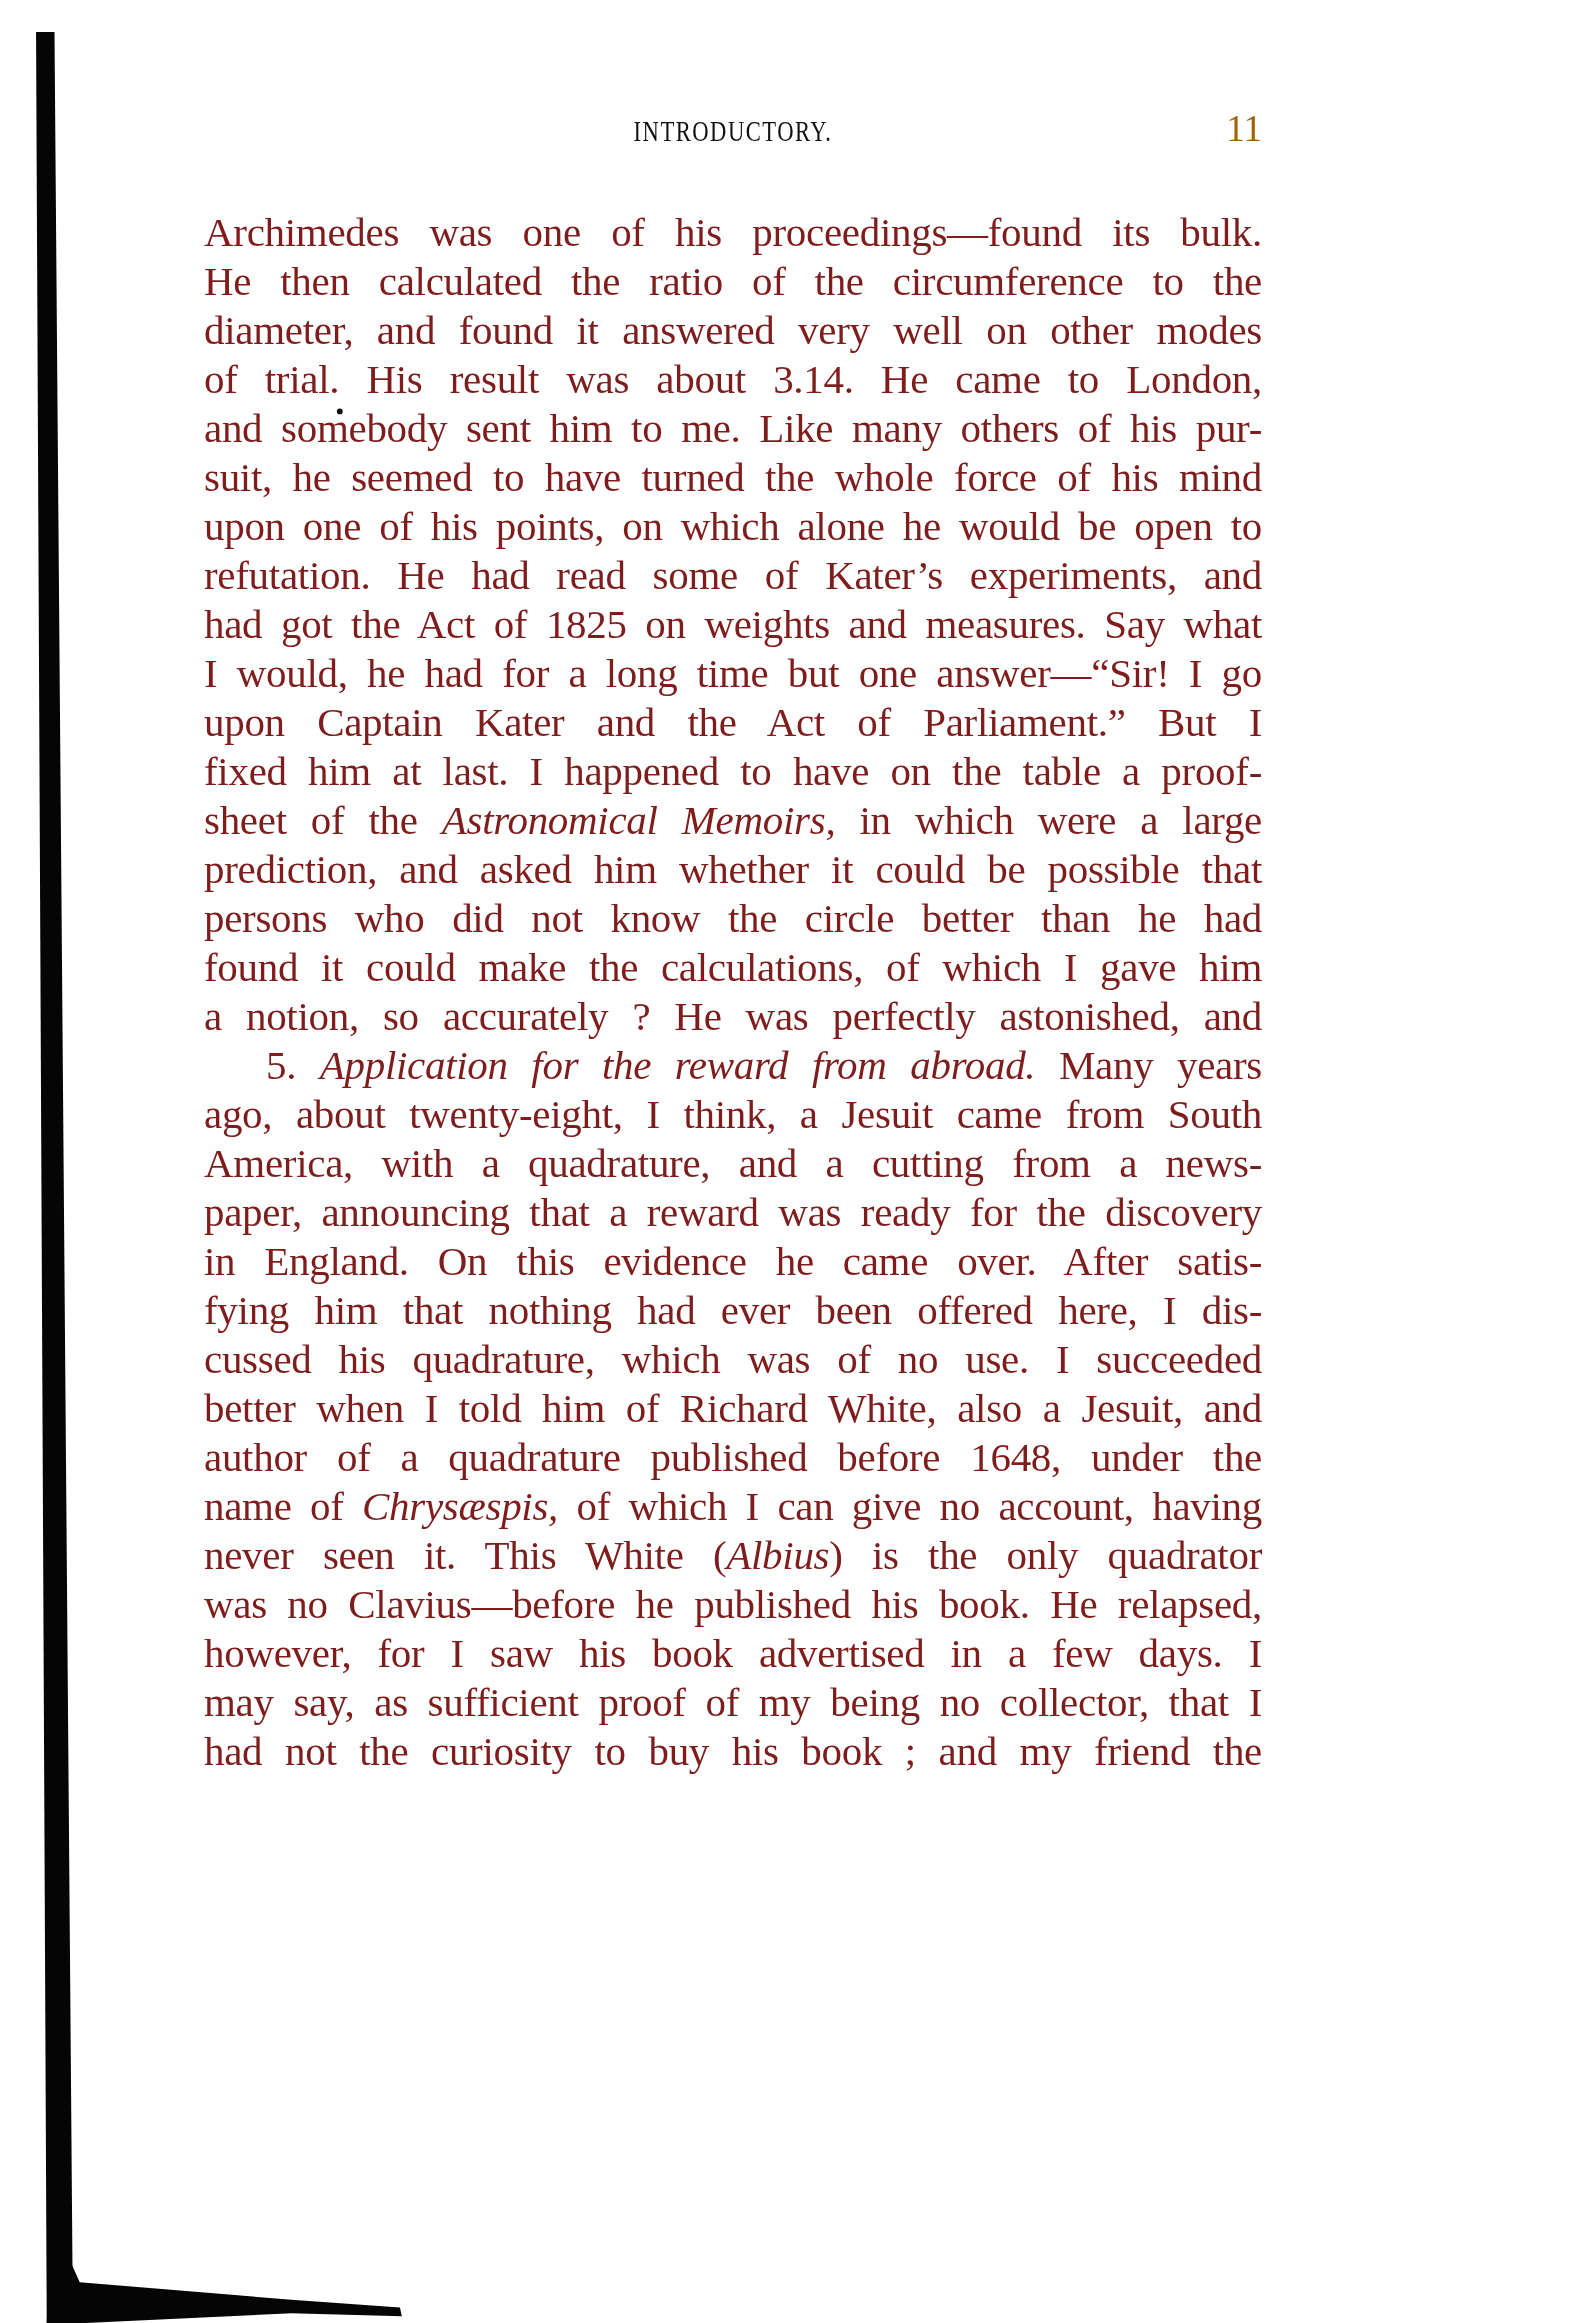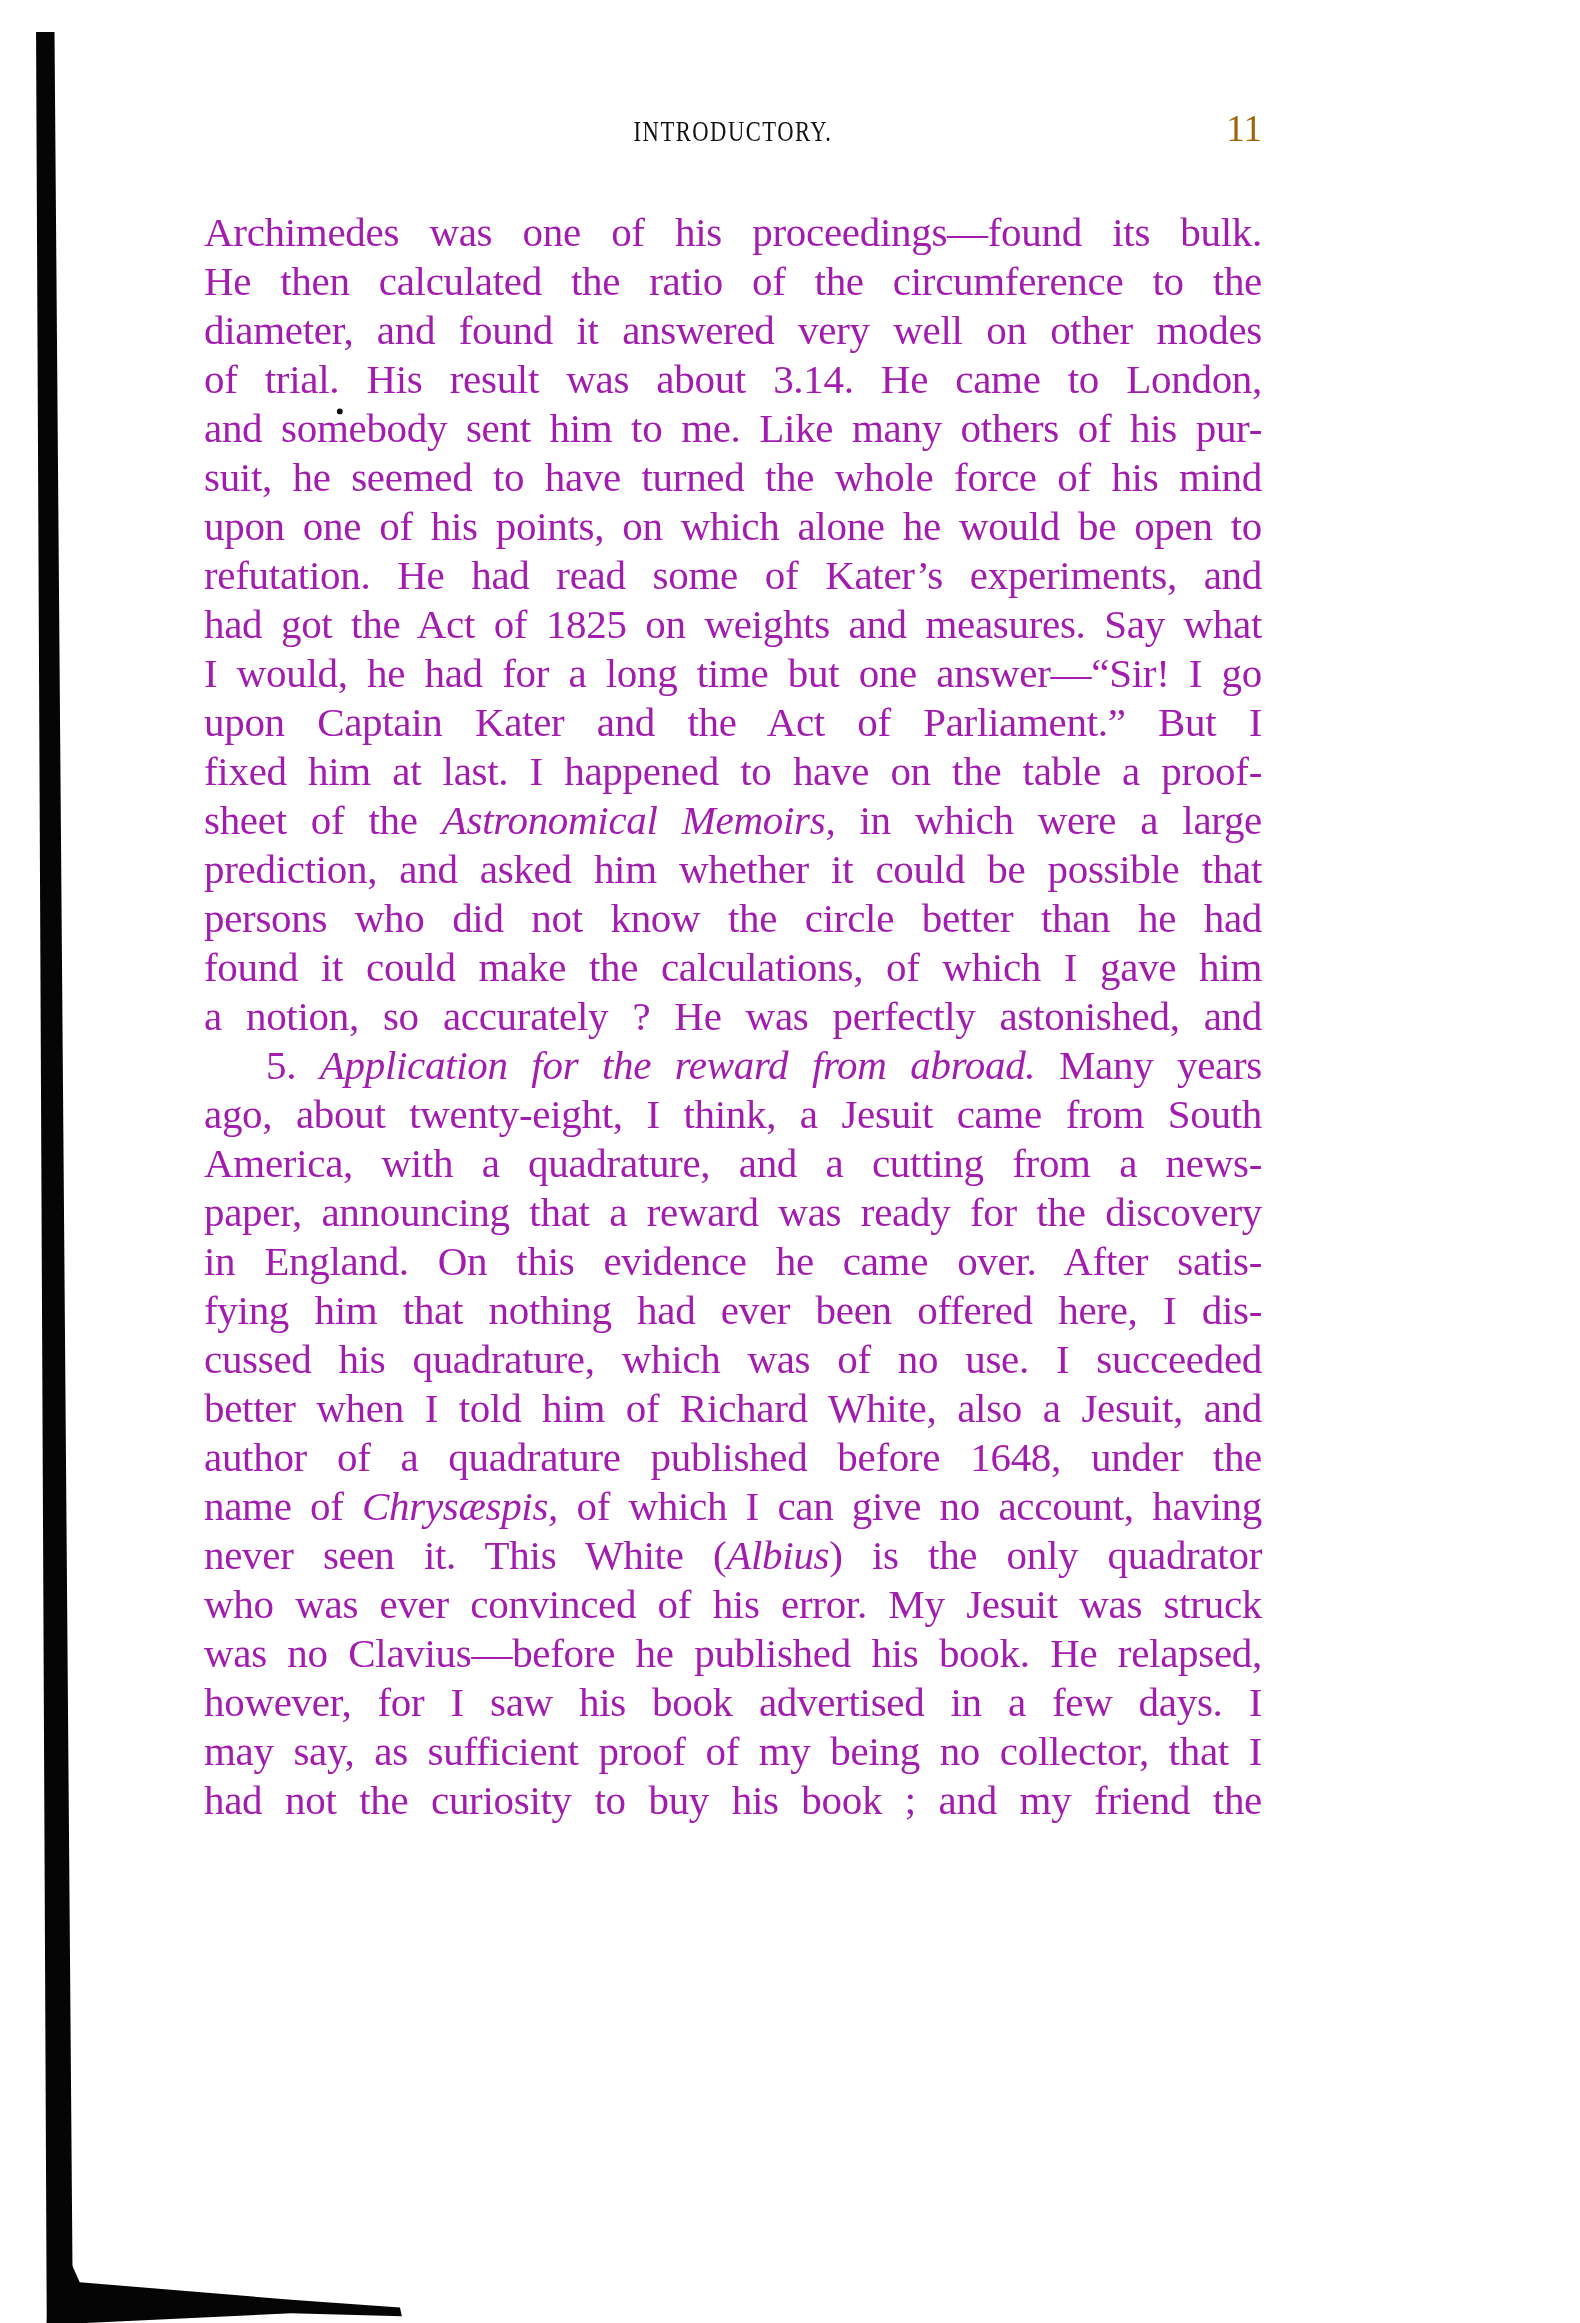--- a/index.html
+++ b/index.html
@@ -22,21 +22,21 @@
     color:#111;
   }
   .page-number{
     position:absolute;right:0;top:-7.8px;
     font-size:37px;color:#a16207;
   }
   .textblock{
     position:absolute;left:0;top:93px;width:1058px;
     font-size:41px;line-height:49px;
     letter-spacing:-0.3px;word-spacing:1.9px;
-    color:#a21caf;
+    color:#7f1d1d;
   }
   .line{
     text-align:justify;
     text-align-last:justify;
     height:49px;overflow:visible;white-space:nowrap;
   }
   .line.parend{text-align-last:left;}
   .line.indent{text-indent:62px;}
   .line em{font-style:italic;}
 </style>
@@ -80,21 +80,20 @@
         <div class="line"><span>ago, about twenty-eight, I think, a Jesuit came from South</span></div>
         <div class="line"><span>America, with a quadrature, and a cutting from a news-</span></div>
         <div class="line"><span>paper, announcing that a reward was ready for the discovery</span></div>
         <div class="line"><span>in England.  On this evidence he came over.  After satis-</span></div>
         <div class="line"><span>fying him that nothing had ever been offered here, I dis-</span></div>
         <div class="line"><span>cussed his quadrature, which was of no use.  I succeeded</span></div>
         <div class="line"><span>better when I told him of Richard White, also a Jesuit, and</span></div>
         <div class="line"><span>author of a quadrature published before 1648, under the</span></div>
         <div class="line"><span>name of </span><em>Chrysæspis,</em><span> of which I can give no account, having</span></div>
         <div class="line"><span>never seen it.  This White (</span><em>Albius</em><span>) is the only quadrator</span></div>
-        <div class="line"><span>who was ever convinced of his error.  My Jesuit was struck</span></div>
         <div class="line"><span>was no Clavius—before he published his book.  He relapsed,</span></div>
         <div class="line"><span>however, for I saw his book advertised in a few days.  I</span></div>
         <div class="line"><span>may say, as sufficient proof of my being no collector, that I</span></div>
         <div class="line"><span>had not the curiosity to buy his book ; and my friend the</span></div>
       </div>
   </div>
 
 </div>
 
 

